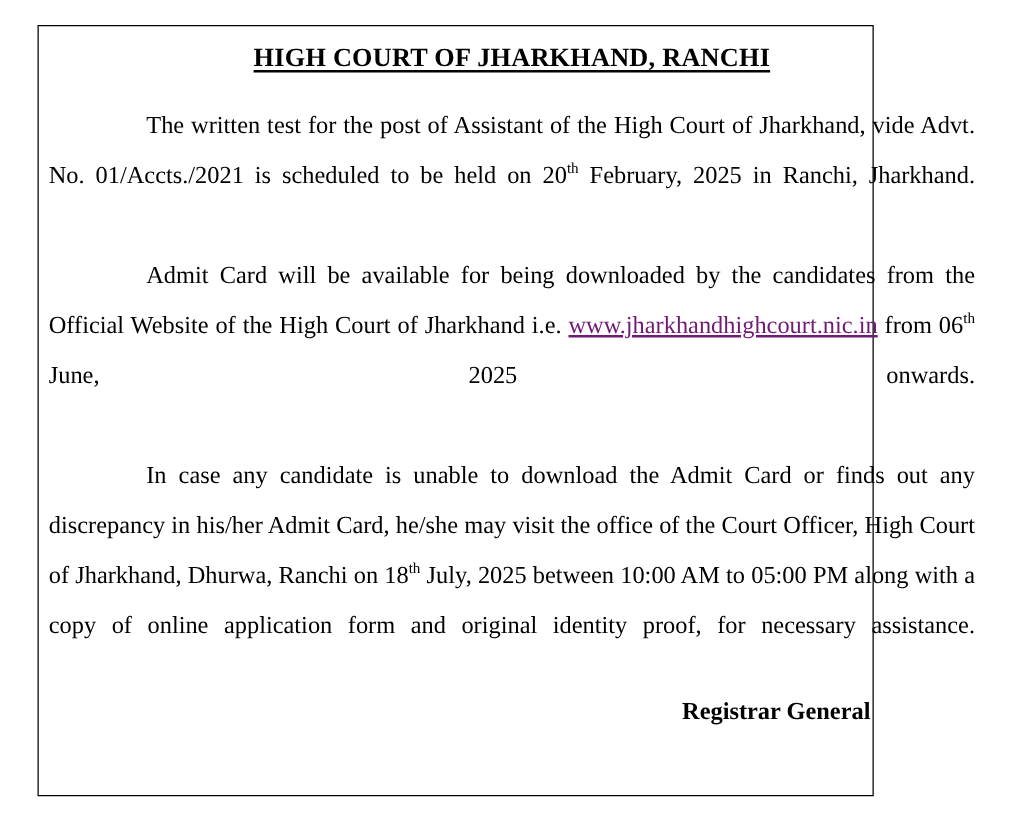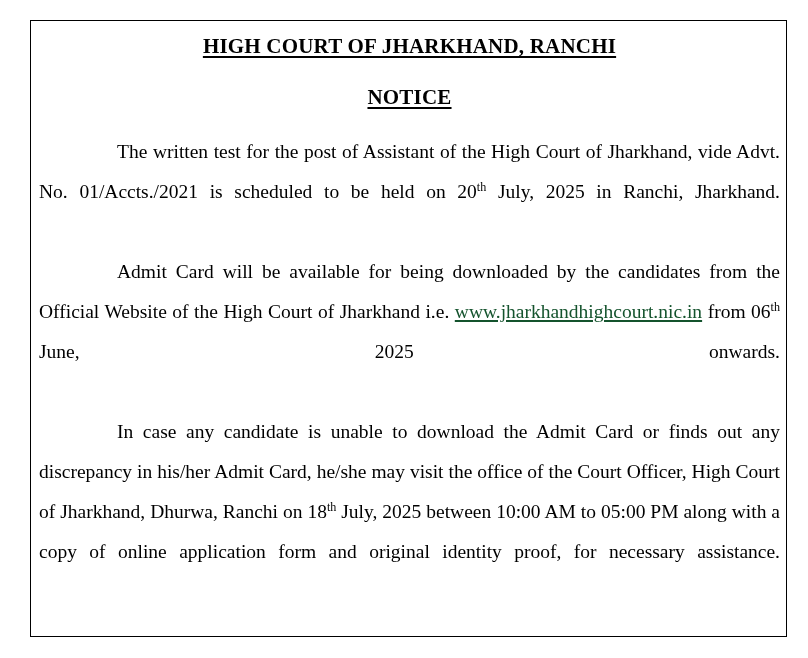--- a/index.html
+++ b/index.html
@@ -12,21 +12,21 @@
     height: 658px;
     font-family: "Liberation Serif", "DejaVu Serif", serif;
     color: #000000;
     overflow: hidden;
   }
 
   #page-frame {
     position: absolute;
     left: 30px;
     top: 20px;
-    width: 757px;
+    width: 669px;
     height: 617px;
     border: 1px solid #000000;
     box-sizing: border-box;
     background: #ffffff;
   }
 
   #doc-body {
     position: absolute;
     left: 8px;
     top: 0px;
@@ -70,21 +70,21 @@
     width: 100%;
   }
 
   sup {
     font-size: 0.62em;
     vertical-align: super;
     line-height: 0;
   }
 
   a.weblink {
-    color: #14532d;
+    color: #701a75;
     text-underline-offset: 2px;
     text-decoration-thickness: 1.5px;
   }
 
   #signature-block {
     position: absolute;
     left: 420px;
     top: 533px;
     width: 324px;
     text-align: center;
@@ -94,25 +94,25 @@
   }
 </style>
 </head>
 <body>
 
 <div id="page-frame">
   <div id="doc-body">
 
     <div id="title-line" class="heading"><span class="ul">HIGH COURT OF JHARKHAND, RANCHI</span></div>
 
-    <div id="notice-line" class="heading"><span class="ul">NOTICE</span></div>
 
-    <p id="para-1" class="para"><span>The written test for the post of Assistant of the High Court of Jharkhand, vide Advt. No. 01/Accts./2021 is scheduled to be held on 20</span><sup>th</sup><span> July, 2025 in Ranchi, Jharkhand.</span></p>
+    <p id="para-1" class="para"><span>The written test for the post of Assistant of the High Court of Jharkhand, vide Advt. No. 01/Accts./2021 is scheduled to be held on 20</span><sup>th</sup><span> February, 2025 in Ranchi, Jharkhand.</span></p>
 
     <p id="para-2" class="para"><span>Admit Card will be available for being downloaded by the candidates from the Official Website of the High Court of Jharkhand i.e. </span><a class="weblink" href="#">www.jharkhandhighcourt.nic.in</a><span> from 06</span><sup>th</sup><span> June, 2025 onwards.</span></p>
 
     <p id="para-3" class="para"><span>In case any candidate is unable to download the Admit Card or finds out any discrepancy in his/her Admit Card, he/she may visit the office of the Court Officer, High Court of Jharkhand, Dhurwa, Ranchi on 18</span><sup>th</sup><span> July, 2025 between 10:00 AM to 05:00 PM along with a copy of online application form and original identity proof, for necessary assistance.</span></p>
 
     <div id="signature-block">
+      <div>Registrar General</div>
     </div>
 
   </div>
 </div>
 
 </body></html>

